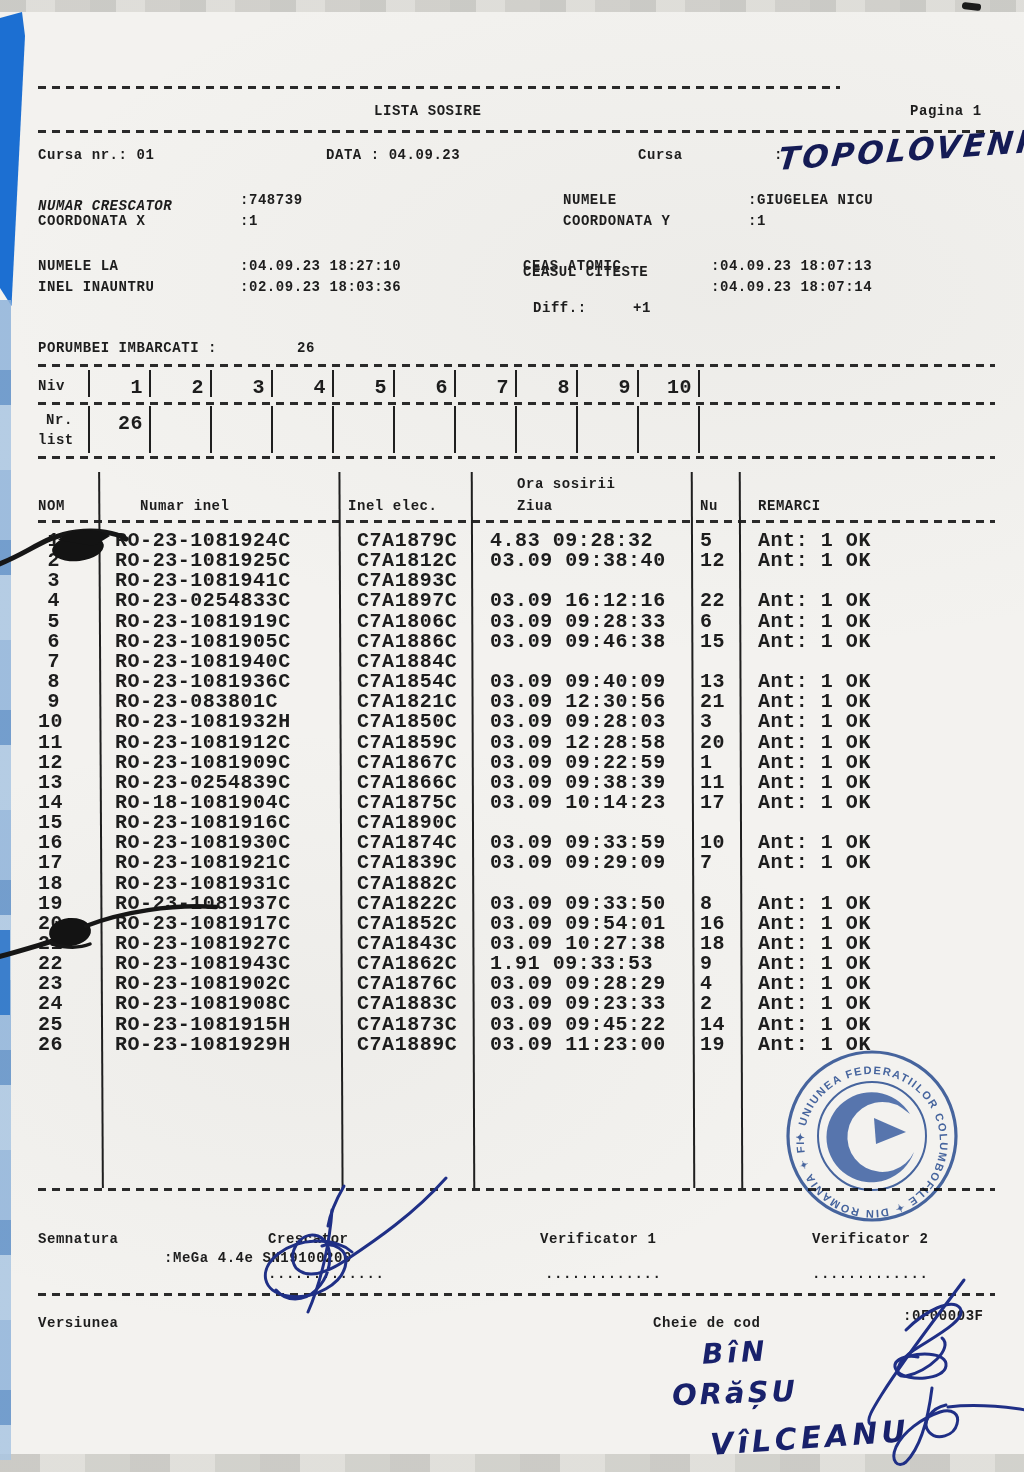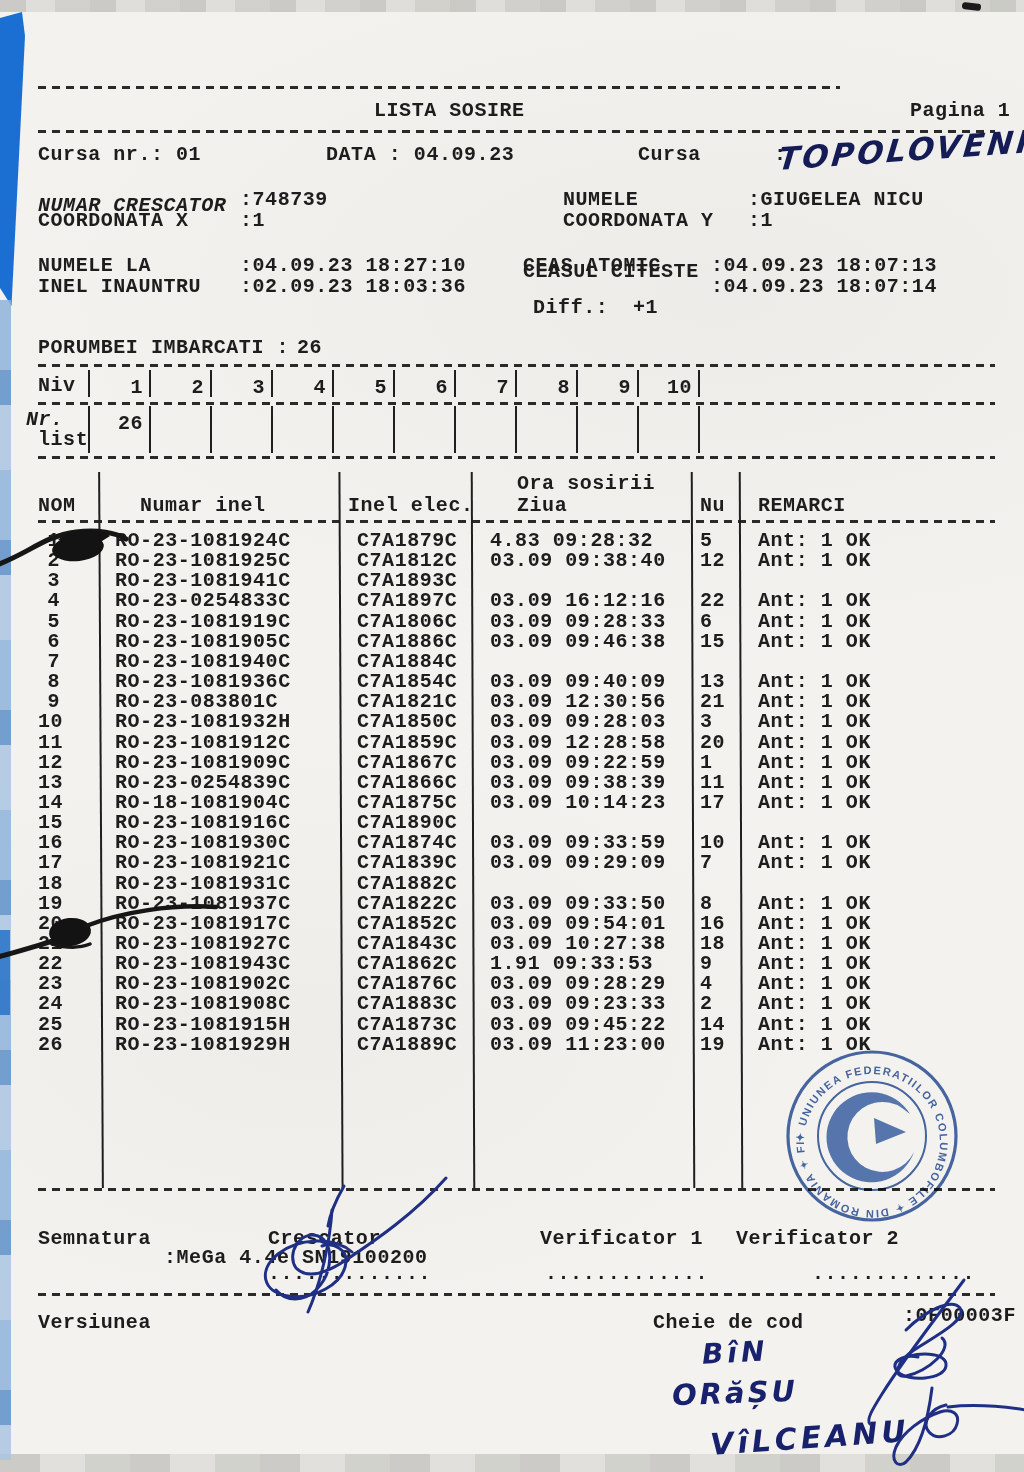--- a/index.html
+++ b/index.html
@@ -4,21 +4,21 @@
 <style>
   html,body{margin:0;padding:0;}
   body{width:1024px;height:1472px;position:relative;background:#f2f1ee;overflow:hidden;
        font-family:"Liberation Mono", monospace;}
   .paper{position:absolute;inset:0;background:
     radial-gradient(1200px 600px at 70% 20%, rgba(180,180,175,.10), transparent 60%),
     radial-gradient(900px 500px at 30% 70%, rgba(170,170,165,.08), transparent 60%),
     #f3f2ef;}
   
   .t{position:absolute;font-family:"Liberation Mono", monospace;font-weight:bold;
-     font-size:20px;line-height:20px;color:#1d1d1d;letter-spacing:.55px;white-space:pre;}
+     font-size:14px;line-height:20px;color:#1d1d1d;letter-spacing:.55px;white-space:pre;}
   
   .dash{position:absolute;height:3px;
      background:repeating-linear-gradient(90deg,#2a2a2a 0 8px,transparent 8px 14px);}
   .vline{position:absolute;width:2px;background:#1f1f1f;}
   
   .band-top{position:absolute;left:0;top:0;width:1024px;height:12px;
      background:repeating-linear-gradient(90deg,#bdbdb8 0 26px,#d8d7d2 26px 55px,#c6c5c0 55px 90px);
      opacity:.75;}
   .band-bottom{position:absolute;left:0;top:1454px;width:1024px;height:18px;
      background:repeating-linear-gradient(90deg,#c2c1bc 0 40px,#dcdbd6 40px 85px,#cacac4 85px 130px);
@@ -118,21 +118,21 @@
       <div class="vline" style="left: 210px; top: 370px; height: 27px;"></div>
       <div class="vline" style="left: 271px; top: 370px; height: 27px;"></div>
       <div class="vline" style="left: 332px; top: 370px; height: 27px;"></div>
       <div class="vline" style="left: 393px; top: 370px; height: 27px;"></div>
       <div class="vline" style="left: 454px; top: 370px; height: 27px;"></div>
       <div class="vline" style="left: 515px; top: 370px; height: 27px;"></div>
       <div class="vline" style="left: 576px; top: 370px; height: 27px;"></div>
       <div class="vline" style="left: 637px; top: 370px; height: 27px;"></div>
       <div class="vline" style="left: 698px; top: 370px; height: 27px;"></div>
     </div>
-  <span class="t" style="left:26px;top:410px;font-style:italic;">Nr.</span>
+  <span class="t" style="left:46px;top:410px;">Nr.</span>
   <span class="t" style="left:38px;top:430px;">list</span>
   <div>
       <span class="nivnum" style="left: 95px; top: 412px;">26</span>
       <span class="nivnum" style="left: 156px; top: 412px;"></span>
       <span class="nivnum" style="left: 217px; top: 412px;"></span>
       <span class="nivnum" style="left: 278px; top: 412px;"></span>
       <span class="nivnum" style="left: 339px; top: 412px;"></span>
       <span class="nivnum" style="left: 400px; top: 412px;"></span>
       <span class="nivnum" style="left: 461px; top: 412px;"></span>
       <span class="nivnum" style="left: 522px; top: 412px;"></span>
@@ -405,21 +405,21 @@
       <path id="stampTextCircle" d="M -68,6 A 68 68 0 1 1 -68,6.01"></path>
     </defs>
     <text font-family="Liberation Sans, sans-serif" font-size="11" font-weight="bold" fill="#35599f" letter-spacing="1.6">
       <textPath href="#stampTextCircle">✦ UNIUNEA FEDERATIILOR COLUMBOFILE ✦ DIN ROMANIA ✦ FILIALA GORJ</textPath>
     </text>
   </svg>
 
   <span class="t" style="left:38px;top:1229px;">Semnatura</span>
   <span class="t" style="left:268px;top:1229px;">Crescator</span>
   <span class="t" style="left:540px;top:1229px;">Verificator 1</span>
-  <span class="t" style="left:736px;top:1229px;text-align:right;">Verificator 2</span>
+  <span class="t" style="left:812px;top:1229px;text-align:right;">Verificator 2</span>
   <span class="t" style="left:268px;top:1264px;">.............</span>
   <span class="t" style="left:545px;top:1264px;">.............</span>
   <span class="t" style="left:812px;top:1264px;">.............</span>
 
   <span class="t" style="left:38px;top:1313px;">Versiunea</span>
   <span class="t" style="left:164px;top:1248px;">:MeGa 4.4e SN19100200</span>
   <span class="t" style="left:653px;top:1313px;">Cheie de cod</span>
   <span class="t" style="left:903px;top:1306px;">:0F00003F</span>
 
   <span class="hand" style="left:702px;top:1336px;font-size:28px;letter-spacing:4px;transform:rotate(-3deg);">BîN</span>

